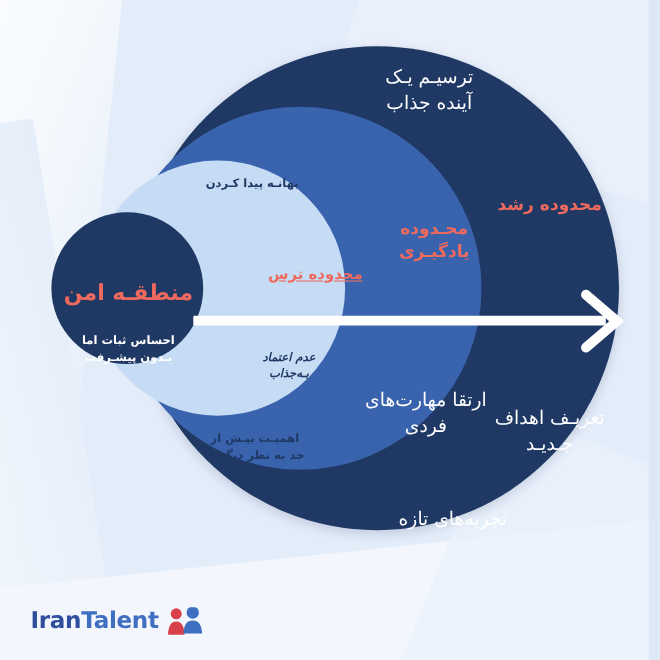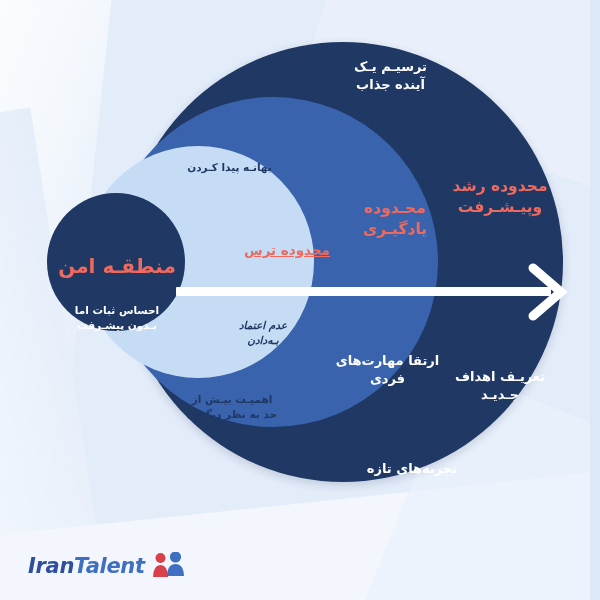--- a/index.html
+++ b/index.html
@@ -150,37 +150,36 @@
   .zone-title {
     font-weight: bold;
     font-size: 15.5px;
     line-height: 1.35;
   }
   .zone-title-big {
     font-weight: bold;
     font-size: 20px;
   }
   .item {
-    font-size: 13px;
-    font-weight: bold;
+    font-size: 17px;
+    font-weight: normal;
   }
   .item-sm {
     font-size: 10.5px;
     font-weight: bold;
   }
 
   
   .logo-wrap {
     position: absolute;
     left: 28px;
     bottom: 22px;
     display: flex;
-    align-items: flex-end;
+    align-items: flex-start;
     gap: 7px;
-    font-style: italic;
   }
   .logo-text {
     font-size: 21px;
     font-weight: bold;
     letter-spacing: -.3px;
     direction: ltr;
   }
   .logo-iran { color: #2f4f9e; }
   .logo-talent { color: #3f6fc0; }
 </style>
@@ -196,21 +195,20 @@
   <div class="bg-band bg-band-bottomright"></div>
   <div class="bg-band bg-band-rightedge"></div>
 
   <div class="ring ring-growth"></div>
   <div class="ring ring-learning"></div>
   <div class="ring ring-fear"></div>
   <div class="ring ring-comfort"></div>
 
   <div class="lbl zone-title t-red" style="left:430px; top:176px; width:140px;">
     <span>محدوده رشد</span>
-    <span>وپیـشـرفت</span>
   </div>
 
   <div class="lbl item t-white" style="left:318px; top:58px; width:145px;">
     <span>ترسیـم یـک</span>
     <span>آینده جذاب</span>
   </div>
 
   <div class="lbl item t-white" style="left:430px; top:368px; width:140px;">
     <span>تعریـف اهداف</span>
     <span>جـدیـد</span>
@@ -235,21 +233,21 @@
   <div class="lbl zone-title t-red" style="left:228px; top:241px; width:118px; font-size:13.5px;text-decoration:underline;">
     <span>محدوده ترس</span>
   </div>
 
   <div class="lbl item-sm t-dark" style="left:152px; top:160px; width:155px;">
     <span>بهانـه پیدا کـردن</span>
   </div>
 
   <div class="lbl item-sm t-dark" style="left:204px; top:318px; width:118px;font-style:italic;">
     <span>عدم اعتماد</span>
-    <span>بـه‌دادن</span>
+    <span>بـه‌جذاب</span>
   </div>
 
   <div class="lbl item-sm t-dark" style="left:152px; top:392px; width:160px;">
     <span>اهمیـت بیـش از</span>
     <span>حد به نظر دیگران</span>
   </div>
 
   <div class="lbl zone-title-big t-red" style="left:52px; top:252px; width:130px;">
     <span>منطقـه امن</span>
   </div>

